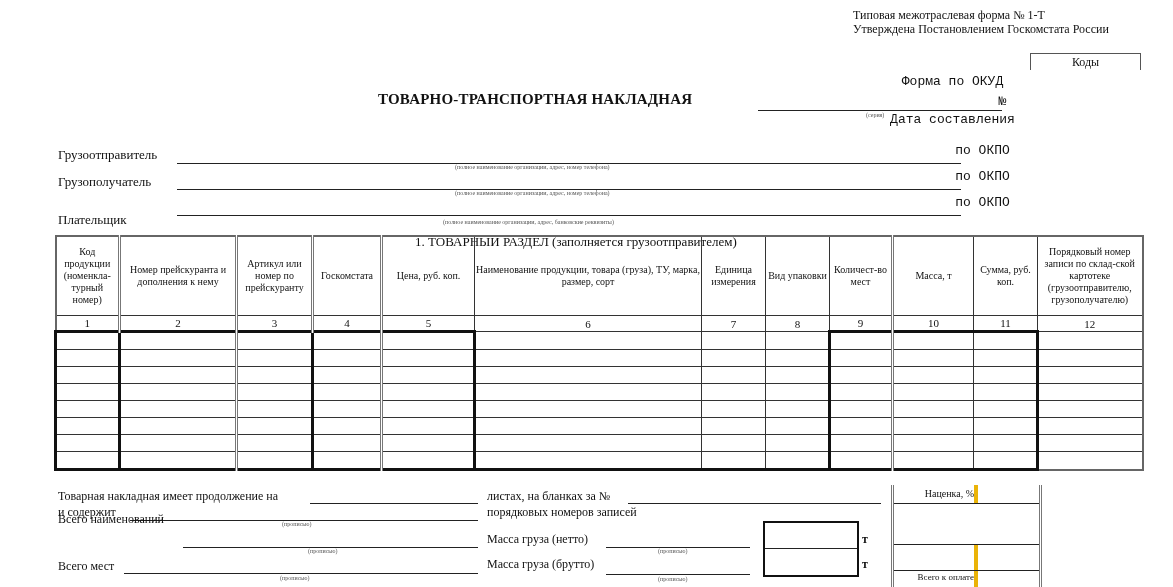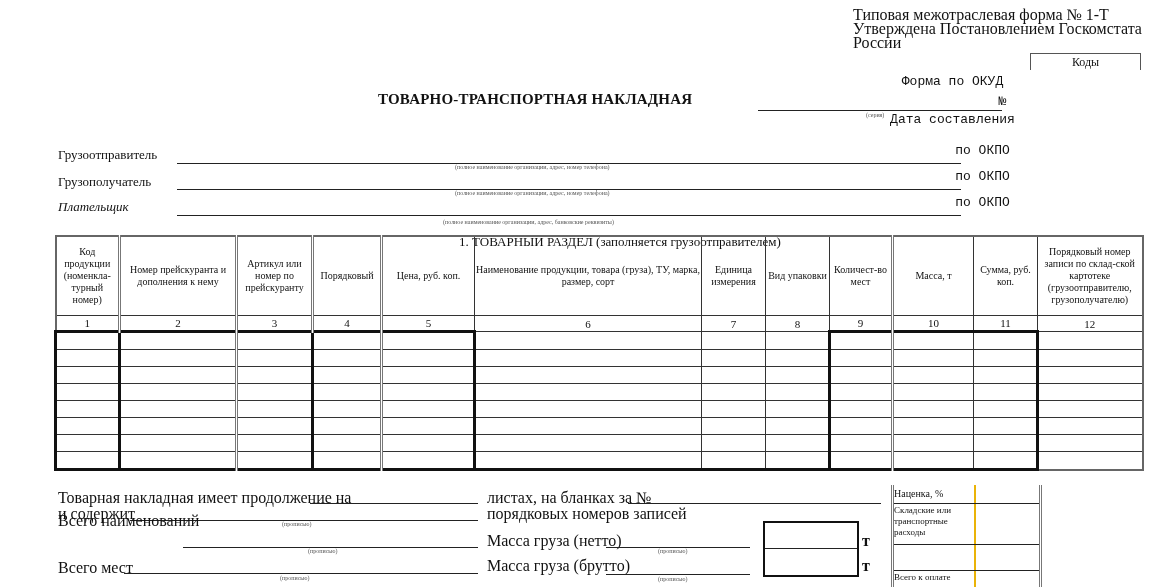--- a/index.html
+++ b/index.html
@@ -1,20 +1,20 @@
 <!DOCTYPE html>
 <html><head>
 <meta charset="utf-8">
 <style>
   html, body { margin:0; padding:0; background:#fff; }
   body { width:1173px; height:587px; position:relative; overflow:hidden;
          font-family:"Liberation Serif", "DejaVu Serif", serif; color:#111; }
   .abs { position:absolute; }
   .t13 { font-size:13px; }
-  .t12 { font-size:16px; }
+  .t12 { font-size:12px; }
   .tiny { font-size:6px; color:#555; white-space:nowrap; }
   .line { position:absolute; height:0; border-top:1px solid #222; }
   .title { font-weight:bold; font-size:15px; letter-spacing:0.2px; }
   .right { text-align:center;font-family:Liberation Mono, monospace; }
   
   .codes { position:absolute; left:1030px; top:53px; width:111px; }
   .codes .hdr { height:16px; border:1px solid #555; border-bottom:none; text-align:center; font-size:12px; line-height:16px; }
   .codes .body { border:2px solid #111; }
   .codes .cell { border-bottom:1px solid #333; height:19px; line-height:19px; text-align:center; font-size:12px; }
   .codes .cell:last-child { border-bottom:none; }
@@ -30,21 +30,21 @@
   table.grid td.d { height:16px; }
   table.grid { border:2px double #666; }
   .thickL { border-left:3px solid #111 !important; }
   .thickR { border-right:3px solid #111 !important; }
   .thickT { border-top:3px solid #111 !important; }
   .thickB { border-bottom:3px solid #111 !important; }
   .dblL { border-left:3px double #777 !important; }
   
   .summ { position:absolute; left:891px; top:485px; width:145px; border-left:3px double #777; border-right:3px double #777; }
   .summ .r { display:flex; border-bottom:1px solid #222; }
-  .summ .r .l { width:80px; border-right:2px solid #eab308; font-size:9px; line-height:11px; text-align:left; padding:1px 0; }
+  .summ .r .l { width:80px; border-right:4px solid #eab308; font-size:9px; line-height:11px; text-align:right; padding:1px 0; }
   .summ .r .v { flex:1; }
   .massbox { position:absolute; left:763px; top:521px; width:92px; height:52px; border:2px solid #111; }
   .massbox .mid { position:absolute; left:0; right:0; top:25px; border-top:1px solid #222; }
 </style>
 </head>
 <body>
 
 <div class="abs t12" style="left:853px;top:8px;line-height:14px;">
   <div>Типовая межотраслевая форма № 1-Т</div>
   <div>Утверждена Постановлением Госкомстата России</div>
@@ -65,26 +65,26 @@
 <div class="abs t13" style="left:58px;top:147px;">Грузоотправитель</div>
 <div class="line" style="left:177px;top:163px;width:784px;"></div>
 <div class="abs tiny" style="left:455px;top:164px;">(полное наименование организации, адрес, номер телефона)</div>
 <div class="abs t13 right" style="left:940px;top:143px;width:85px;">по ОКПО</div>
 
 <div class="abs t13" style="left:58px;top:174px;">Грузополучатель</div>
 <div class="line" style="left:177px;top:189px;width:784px;"></div>
 <div class="abs tiny" style="left:455px;top:190px;">(полное наименование организации, адрес, номер телефона)</div>
 <div class="abs t13 right" style="left:940px;top:169px;width:85px;">по ОКПО</div>
 
-<div class="abs t13" style="left:58px;top:199px;font-style:italic;">Плательщик</div>
+<div class="abs t13" style="left:58px;top:212px;">Плательщик</div>
 <div class="line" style="left:177px;top:215px;width:784px;"></div>
 <div class="abs tiny" style="left:443px;top:219px;">(полное наименование организации, адрес, банковские реквизиты)</div>
 <div class="abs t13 right" style="left:940px;top:195px;width:85px;">по ОКПО</div>
 
-<div class="abs t13" style="left:415px;top:234px;margin-left:44px;">1. ТОВАРНЫЙ РАЗДЕЛ (заполняется грузоотправителем)</div>
+<div class="abs t13" style="left:415px;top:234px;">1. ТОВАРНЫЙ РАЗДЕЛ (заполняется грузоотправителем)</div>
 
 <table class="grid">
   <colgroup>
     <col style="width:64px">
       <col style="width:117px">
       <col style="width:76px">
       <col style="width:69px">
     <col style="width:93px">
       <col style="width:227px">
       <col style="width:64px">
@@ -92,21 +92,21 @@
     <col style="width:63px">
       <col style="width:81px">
       <col style="width:64px">
       <col style="width:105px">
   </colgroup>
   <tbody>
       <tr>
     <th class="h">Код продукции (номенкла-турный номер)</th>
     <th class="h dblL">Номер прейскуранта и дополнения к нему</th>
     <th class="h dblL">Артикул или номер по прейскуранту</th>
-    <th class="h dblL">Порядковый</th>
+    <th class="h dblL">Госкомстата</th>
     <th class="h dblL">Цена, руб. коп.</th>
     <th class="h">Наименование продукции, товара (груза), ТУ, марка, размер, сорт</th>
     <th class="h">Единица измерения</th>
     <th class="h">Вид упаковки</th>
     <th class="h">Количест-во мест</th>
     <th class="h dblL">Масса, т</th>
     <th class="h">Сумма, руб. коп.</th>
     <th class="h">Порядковый номер записи по склад-ской картотеке (грузоотправителю, грузополучателю)</th>
   </tr>
   <tr>
@@ -272,21 +272,20 @@
 <div class="abs" style="left:765px;top:548px;width:88px;height:24px;"></div>
 <div class="abs t12" style="left:862px;top:532px;font-weight:bold;">т</div>
 <div class="abs t12" style="left:862px;top:557px;font-weight:bold;">т</div>
 
 <div class="summ">
   <div class="r" style="height:18px;">
     <div class="l" style="font-size:10px;line-height:16px;">Наценка, %</div>
     <div class="v"></div>
   </div>
   <div class="r" style="height:40px;">
-    <div class="l">Складские или транспортные расходы</div>
     <div class="v"></div>
   </div>
   <div class="r" style="height:25px;">
     <div class="l"></div>
     <div class="v"></div>
   </div>
   <div class="r" style="height:20px;border-bottom:none;">
     <div class="l">Всего к оплате</div>
     <div class="v"></div>
   </div>

